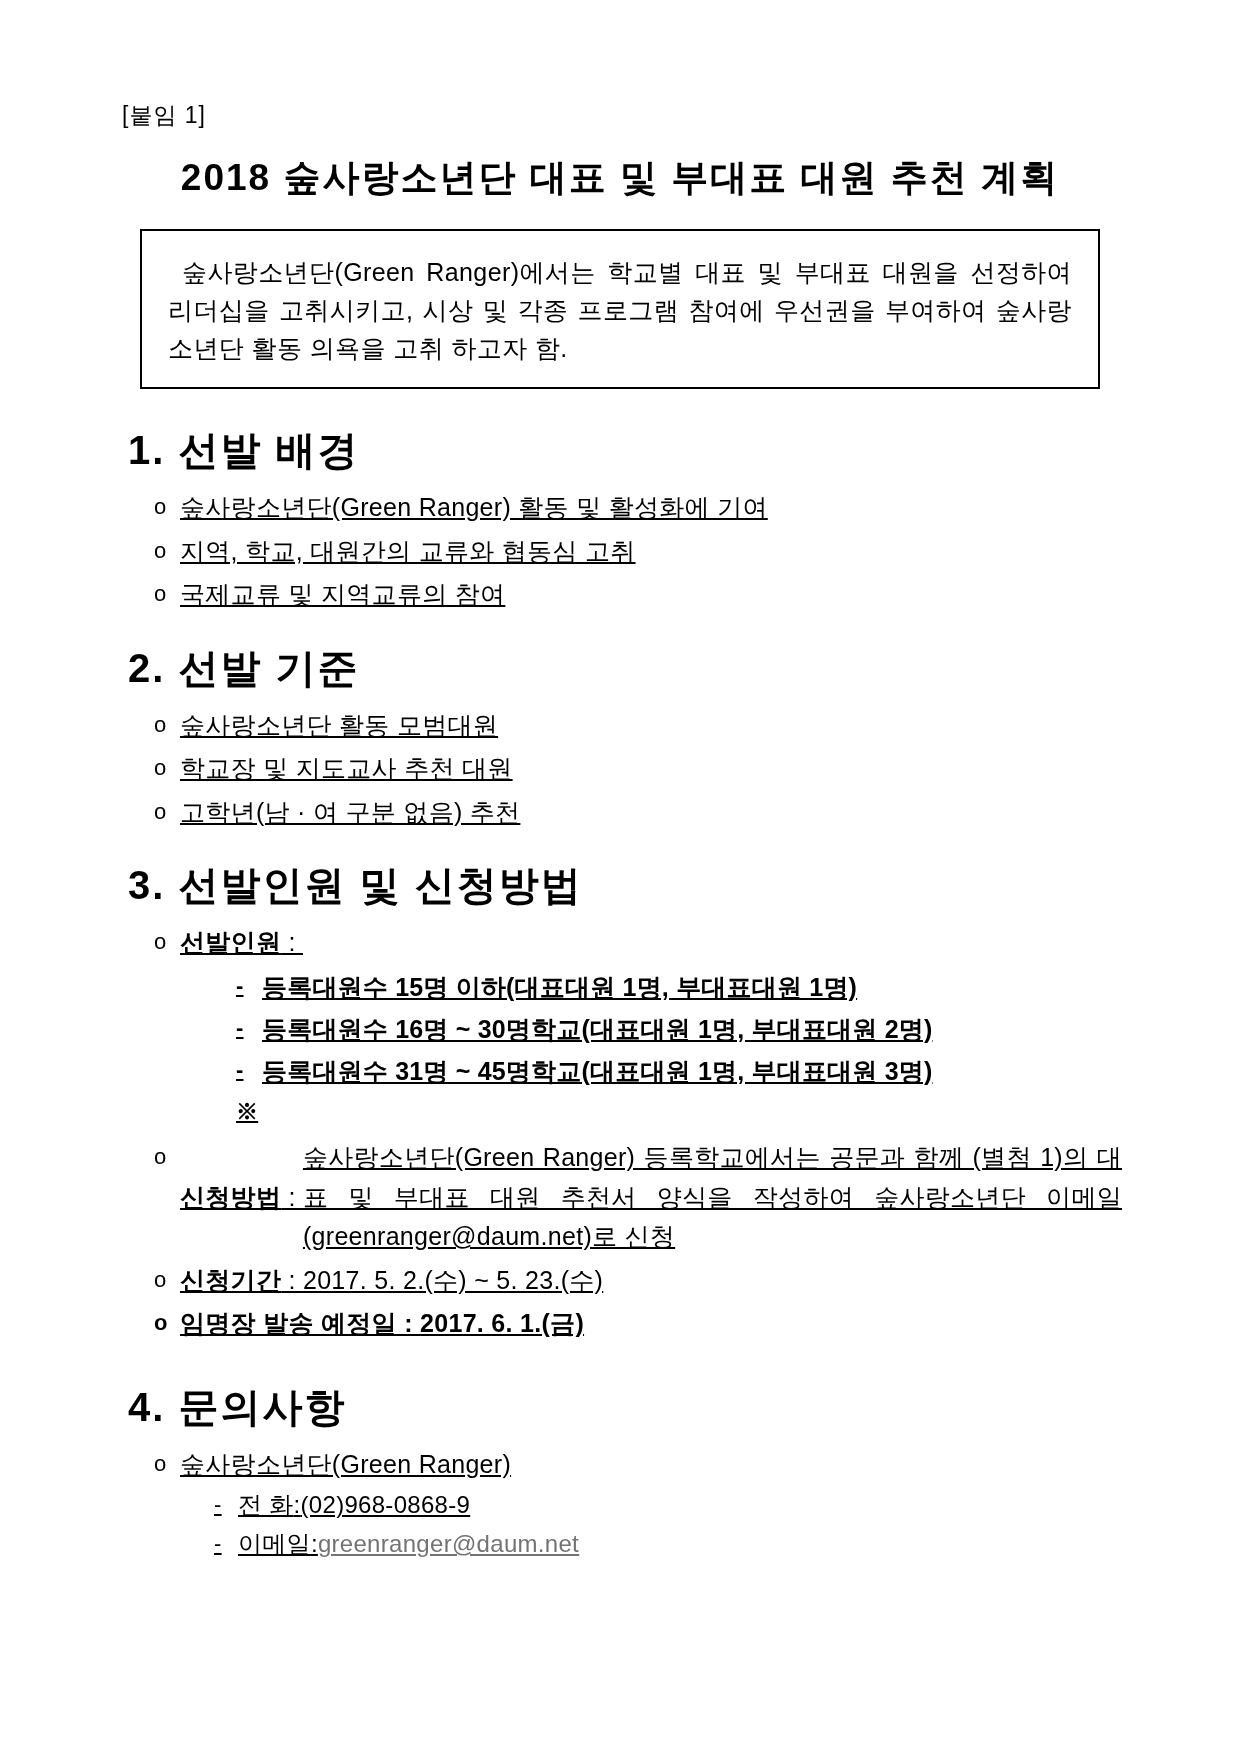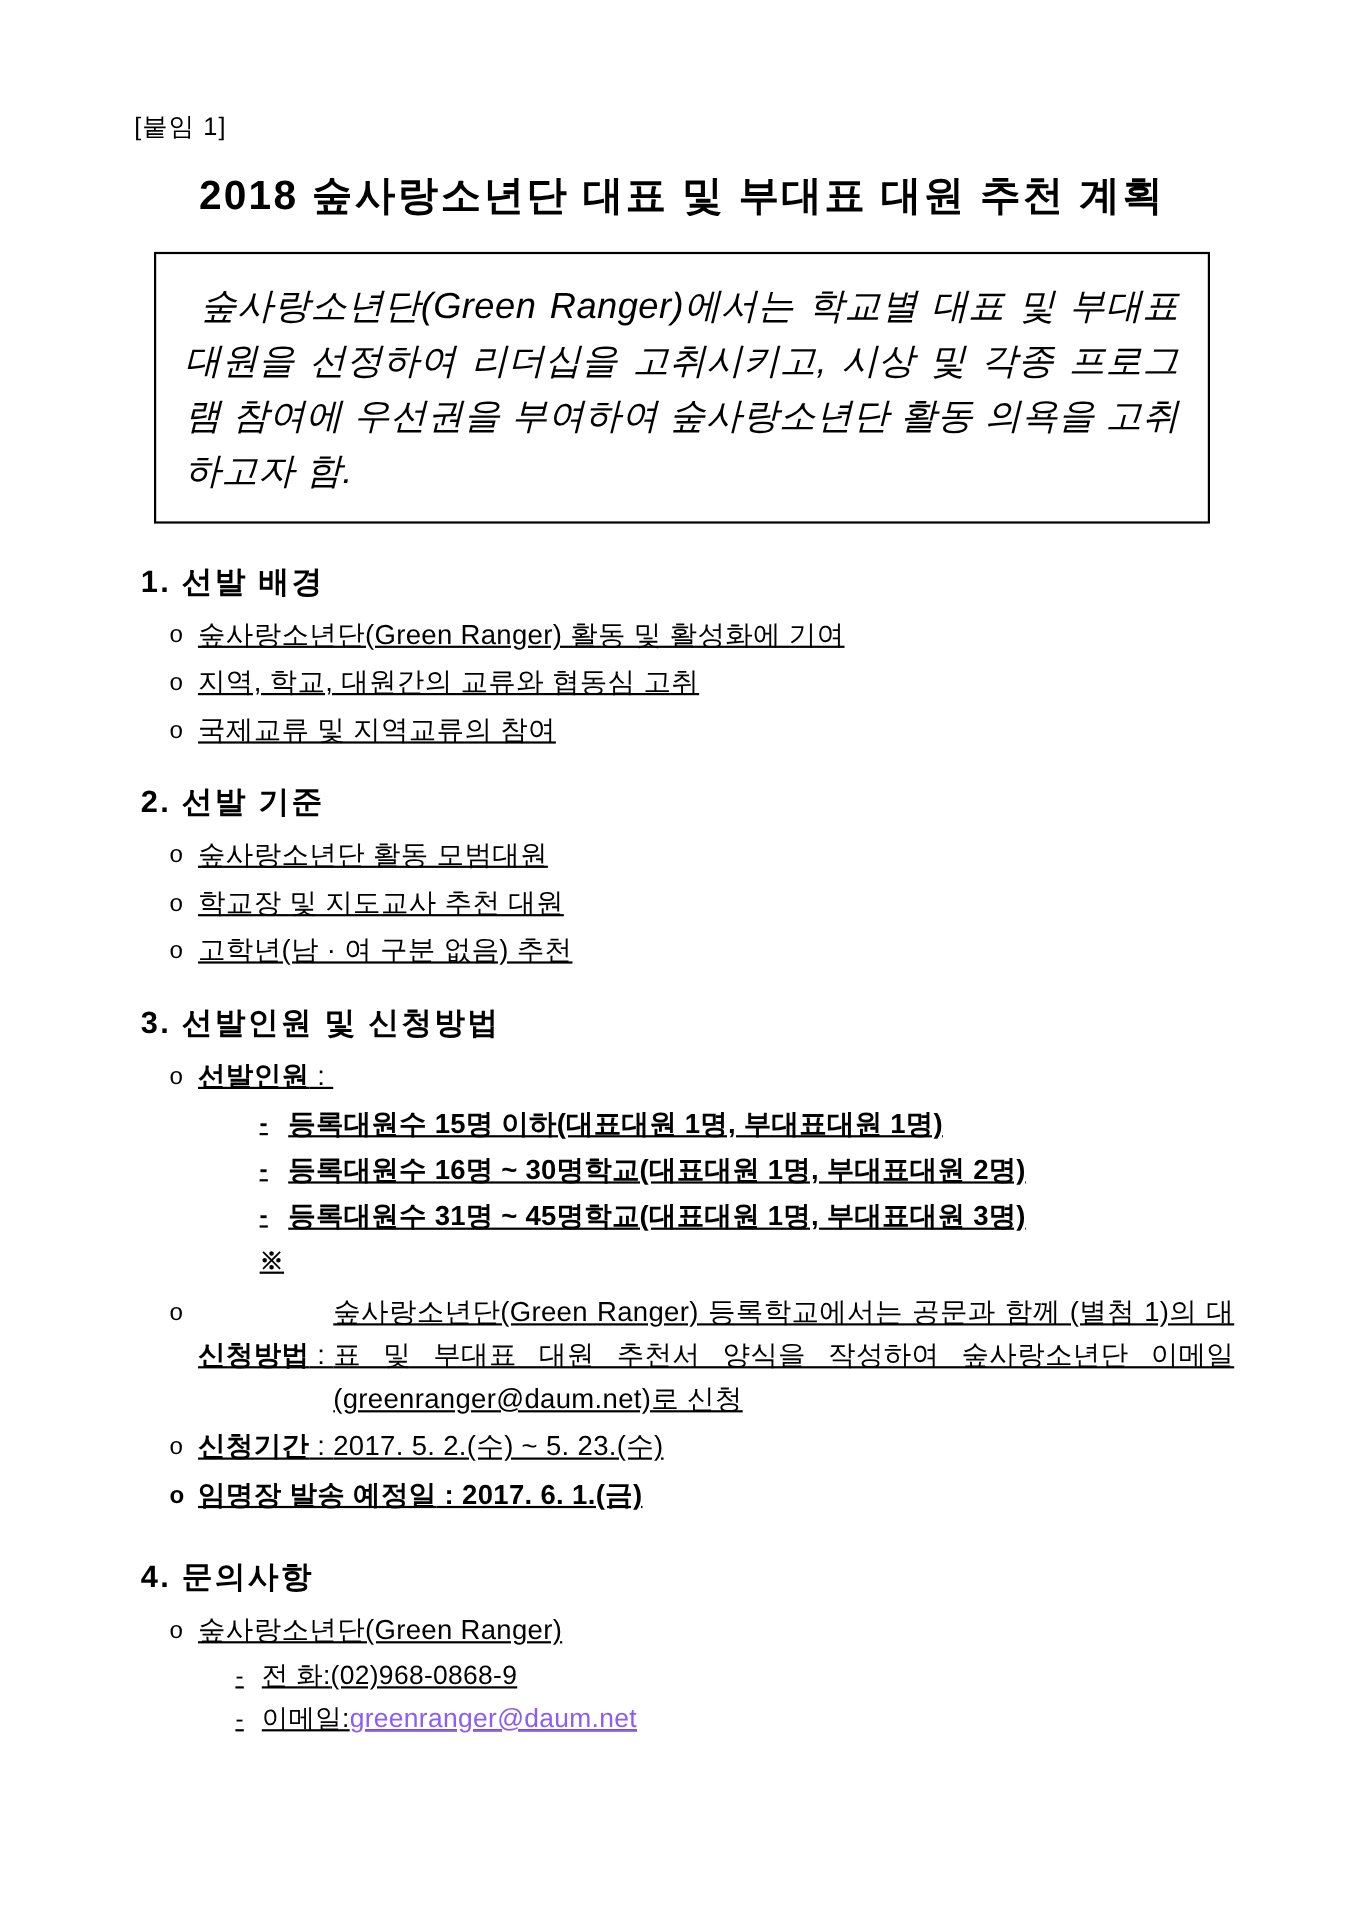--- a/index.html
+++ b/index.html
@@ -33,36 +33,35 @@
     font-size: 37px;
     font-weight: bold;
     letter-spacing: 2px;
     margin: 8px 0 26px 0;
     font-family: "Liberation Sans", sans-serif;
   }
   .summary-box {
     border: 2px solid #000;
     padding: 22px 26px 20px 26px;
     margin: 0 22px 34px 22px;
-    font-size: 33px;
+    font-size: 25px;
     line-height: 1.52;
     letter-spacing: 0.4px;
     font-family: "Liberation Sans", sans-serif;
     text-align: justify;
-    font-style: italic;
   }
   .summary-box p {
     margin: 0;
     text-indent: 14px;
   }
   .section {
     margin-bottom: 26px;
   }
   .section-heading {
-    font-size: 28px;
+    font-size: 40px;
     font-weight: bold;
     letter-spacing: 2px;
     margin: 0 0 10px 10px;
     font-family: "Liberation Sans", sans-serif;
   }
   .bullets {
     list-style: none;
     margin: 0;
     padding: 0 0 0 36px;
   }
@@ -137,21 +136,21 @@
     line-height: 1.62;
     font-family: "Liberation Sans", sans-serif;
     display: flex;
     align-items: flex-start;
   }
   .dash-item .marker {
     width: 24px;
     flex: 0 0 24px;
   }
   a.mail {
-    color: #8b5cf6;
+    color: #737373;
     text-decoration: underline;
   }
   .spacer-sm { height: 10px; }
 </style>
 </head>
 <body>
 
 <div class="page">
 
   <div class="attach-tag">[붙임 1]</div>

